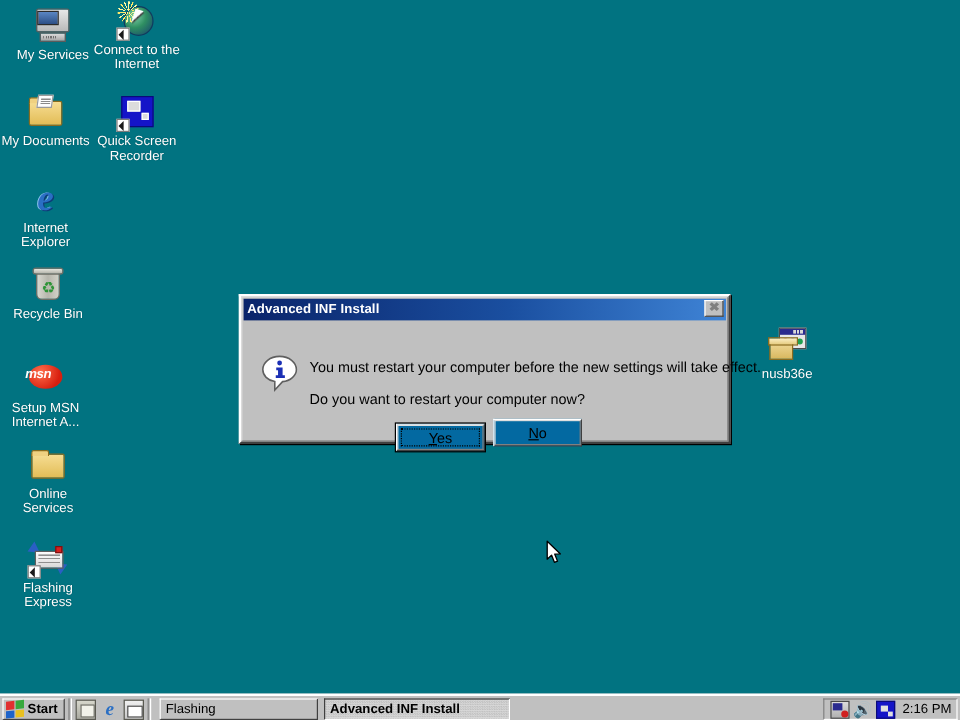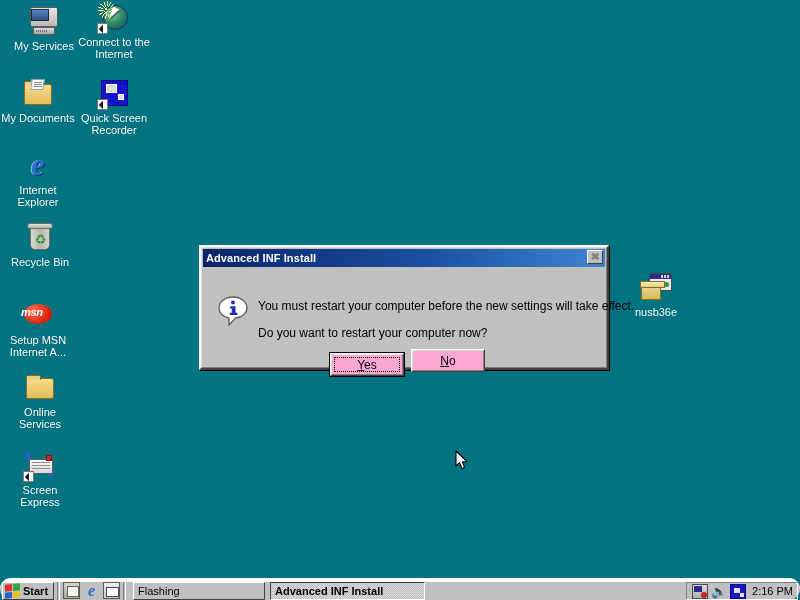--- a/index.html
+++ b/index.html
@@ -338,21 +338,21 @@
   #msg1, #msg2 {
     position: absolute; left: 55px;
     font-size: 12px; color: #000000;
     white-space: nowrap;
   }
   #msg1 { top: 30px; }
   #msg2 { top: 57px; }
   .dlg-btn {
     position: absolute;
     width: 74px; height: 23px;
-    background: #f9a8d4;
+    background: #0369a1;
     border-top: 1px solid #ffffff;
     border-left: 1px solid #ffffff;
     border-right: 1px solid #404040;
     border-bottom: 1px solid #404040;
     font-size: 12px; color: #000000;
     display: flex; align-items: center; justify-content: center;
     cursor: default;
   }
   .dlg-btn .inb {
     position: absolute; left: 0; top: 0; right: 0; bottom: 0;
@@ -372,22 +372,22 @@
     pointer-events: none;
   }
   #btn-no { left: 208px; top: 80px; justify-content: center; }
   .acc { text-decoration: underline; }
 
   
   #taskbar {
     position: absolute; left: 0; bottom: 0;
     width: 800px; height: 22px;
     background: #c0c0c0;
-    border-top: 4px solid #ffffff;
-    display: flex; align-items: flex-start; border-radius: 11px;
+    border-top: 2px solid #ffffff;
+    display: flex; align-items: flex-end;
   }
   #start-button {
     margin-left: 2px;
     height: 18px;
     padding: 0 5px 0 2px;
     background: #c0c0c0;
     border-top: 1px solid #ffffff;
     border-left: 1px solid #ffffff;
     border-right: 1px solid #404040;
     border-bottom: 1px solid #404040;
@@ -583,21 +583,21 @@
   </div>
 
   <div class="desk-icon ic-oe" style="left:2px; top:450px;">
     <div class="glyph">
       <span class="arr1"></span>
         <span class="arr2"></span>
       <span class="env"></span>
         <span class="redbit"></span>
       <span class="shortcut-ovl"></span>
     </div>
-    <div class="lbl">Screen Express</div>
+    <div class="lbl">Flashing Express</div>
   </div>
 
   <div class="desk-icon ic-nusb" style="left:618px; top:272px;">
     <div class="glyph">
       <span class="win">
           <span class="tb"></span>
           <span class="d1"></span>
           <span class="d2"></span>
           <span class="d3"></span>
         </span>

